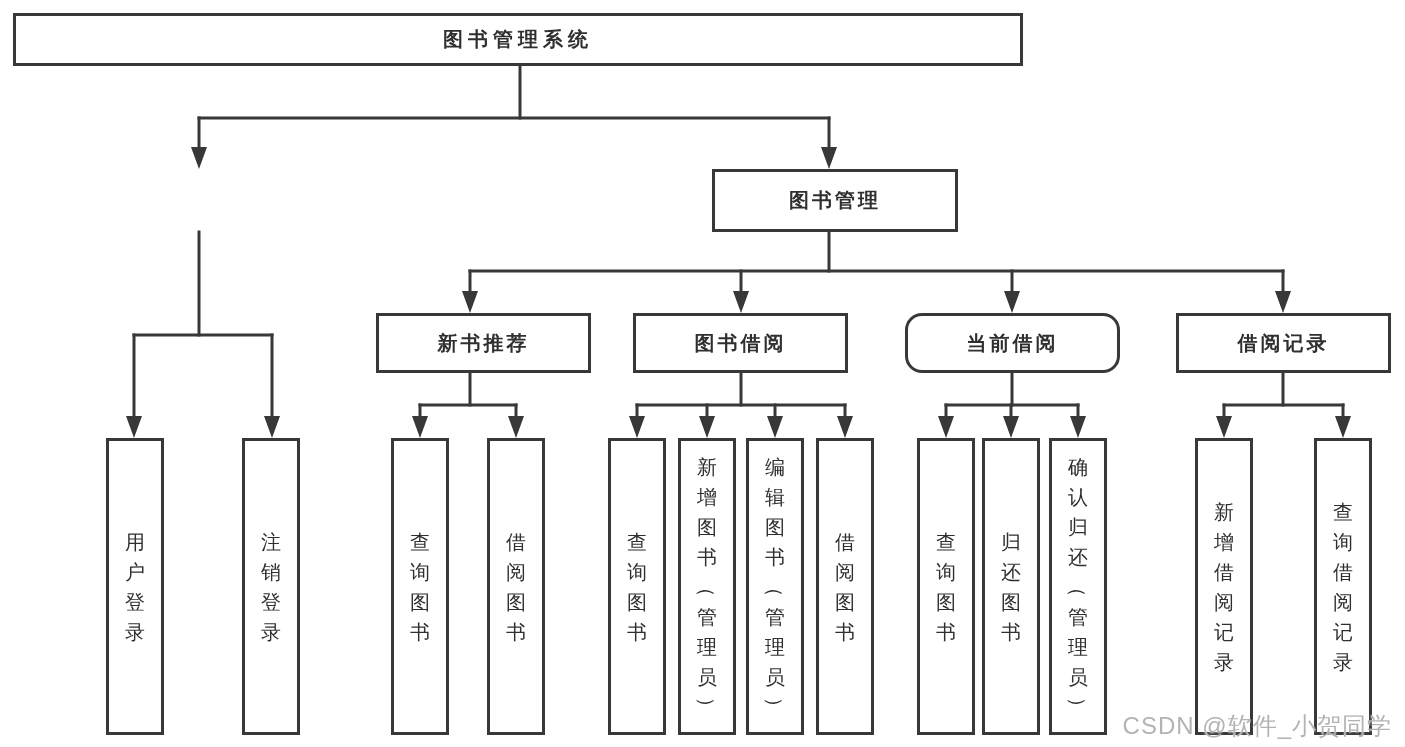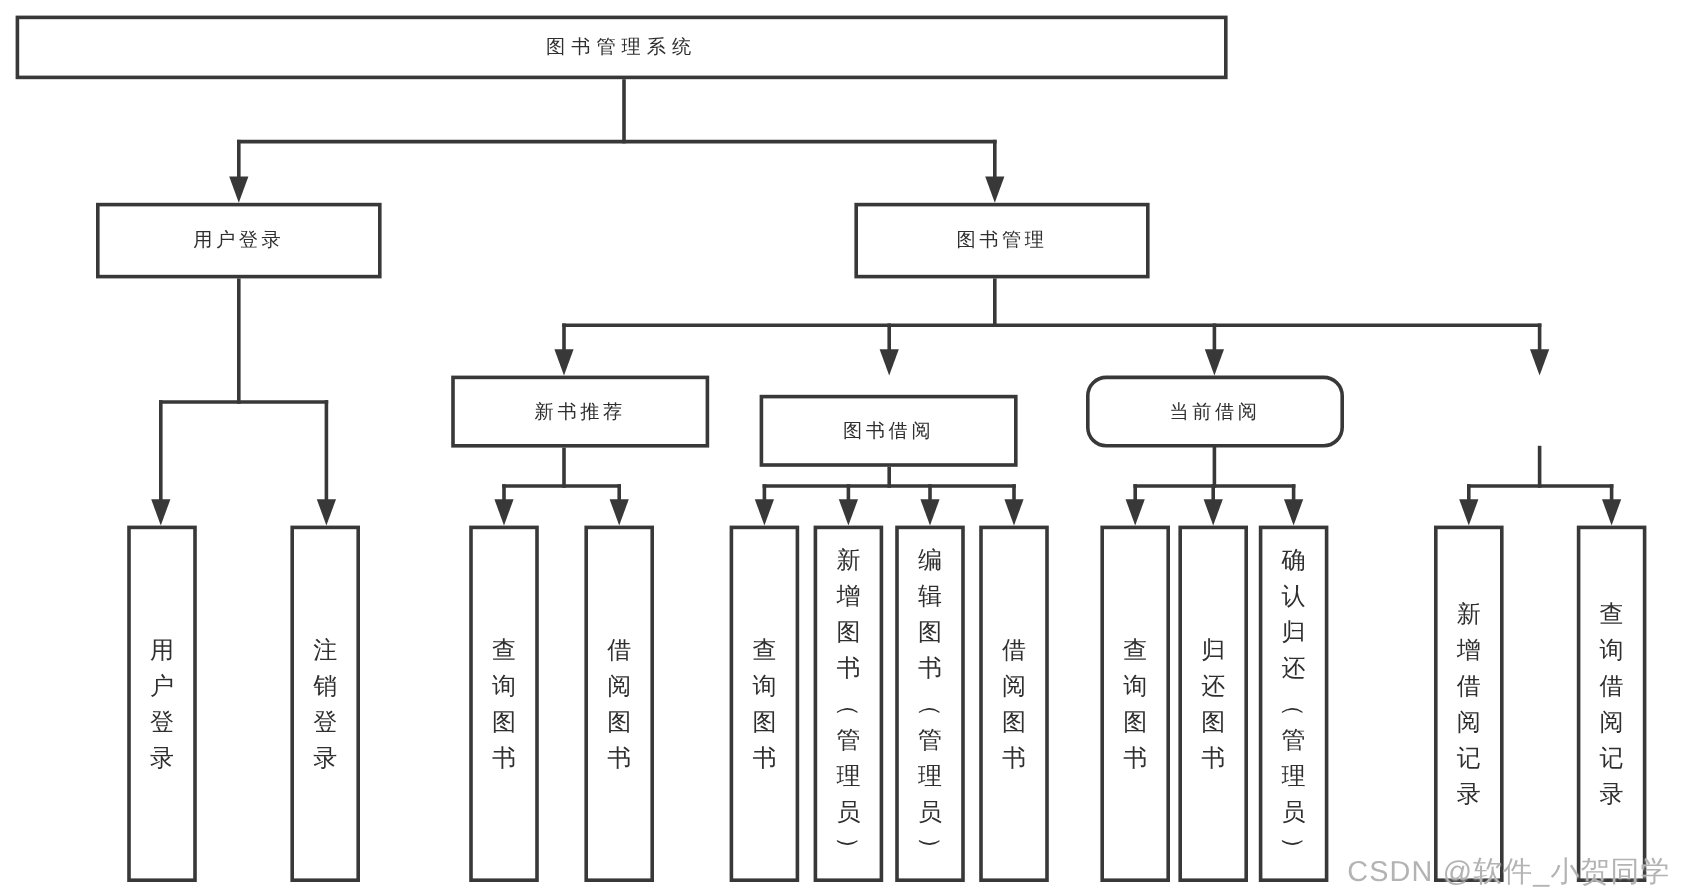--- a/index.html
+++ b/index.html
@@ -5,21 +5,21 @@
   html,body{margin:0;padding:0;background:#ffffff;}
   .canvas{
     position:relative;width:1405px;height:747px;background:#ffffff;overflow:hidden;
     font-family:"Liberation Sans","DejaVu Sans",sans-serif;
   }
   .wires{position:absolute;left:0;top:0;z-index:1;}
   .box{
     position:absolute;box-sizing:border-box;border:3px solid #383838;background:#ffffff;
     display:flex;align-items:center;justify-content:center;color:#2f2f2f;z-index:2;
   }
-  .hlabel{font-size:16px;letter-spacing:3px;white-space:nowrap;}
+  .hlabel{font-size:20px;letter-spacing:3px;white-space:nowrap;font-weight:bold;}
   .root-label{letter-spacing:5px;}
   .vbox{width:58px;top:438px;height:297px;}
   .vlabel{display:flex;flex-direction:column;align-items:center;}
   .vchar{display:block;width:26px;height:30px;line-height:30px;font-size:20px;text-align:center;}
   .vchar.rot{transform:rotate(90deg);}
   .watermark{
     position:absolute;top:710px;right:13px;z-index:5;font-size:24px;letter-spacing:1px;
     color:#b3b3b3;text-shadow:0 1px 2px rgba(255,255,255,.85);white-space:nowrap;
   }
 </style>
@@ -80,35 +80,35 @@
       <line x1="1224" y1="405" x2="1224" y2="424" stroke="#383838" stroke-width="3" stroke-linecap="square"></line>
       <polygon points="1216,416 1232,416 1224,438" fill="#383838"></polygon>
       <line x1="1343" y1="405" x2="1343" y2="424" stroke="#383838" stroke-width="3" stroke-linecap="square"></line>
       <polygon points="1335,416 1351,416 1343,438" fill="#383838"></polygon>
     </svg>
 
   <div class="box" style="left: 13px; top: 13px; width: 1010px; height: 53px; border-color: rgb(56, 56, 56); color: rgb(47, 47, 47);">
     <span class="hlabel root-label">图书管理系统</span>
   </div>
 
-  <div class="box" style="left: 80px; top: 169px; width: 238px; height: 63px; border-color: rgb(56, 56, 56); color: rgb(47, 47, 47);">
-    <span class="hlabel">用户登录</span>
-  </div>
   <div class="box" style="left: 712px; top: 169px; width: 246px; height: 63px; border-color: rgb(56, 56, 56); color: rgb(47, 47, 47);">
     <span class="hlabel">图书管理</span>
   </div>
 
   <div class="box" style="left: 376px; top: 313px; width: 215px; height: 60px; border-color: rgb(56, 56, 56); color: rgb(47, 47, 47); text-align: right;">
     <span class="hlabel">新书推荐</span>
   </div>
-  <div class="box" style="left: 633px; top: 313px; width: 215px; height: 60px; border-color: rgb(56, 56, 56); color: rgb(47, 47, 47); margin-top: 16px;">
+  <div class="box" style="left: 633px; top: 313px; width: 215px; height: 60px; border-color: rgb(56, 56, 56); color: rgb(47, 47, 47);">
     <span class="hlabel">图书借阅</span>
   </div>
   <div class="box" style="left: 905px; top: 313px; width: 215px; height: 60px; border-color: rgb(56, 56, 56); color: rgb(47, 47, 47); border-radius: 17px;">
     <span class="hlabel">当前借阅</span>
+  </div>
+  <div class="box" style="left: 1176px; top: 313px; width: 215px; height: 60px; border-color: rgb(56, 56, 56); color: rgb(47, 47, 47);">
+    <span class="hlabel">借阅记录</span>
   </div>
 
   <div class="box vbox" style="left: 106px; border-color: rgb(56, 56, 56); color: rgb(47, 47, 47);">
     <span class="vlabel">
         <span class="vchar">用</span>
         <span class="vchar">户</span>
         <span class="vchar">登</span>
         <span class="vchar">录</span>
       </span>
   </div>

